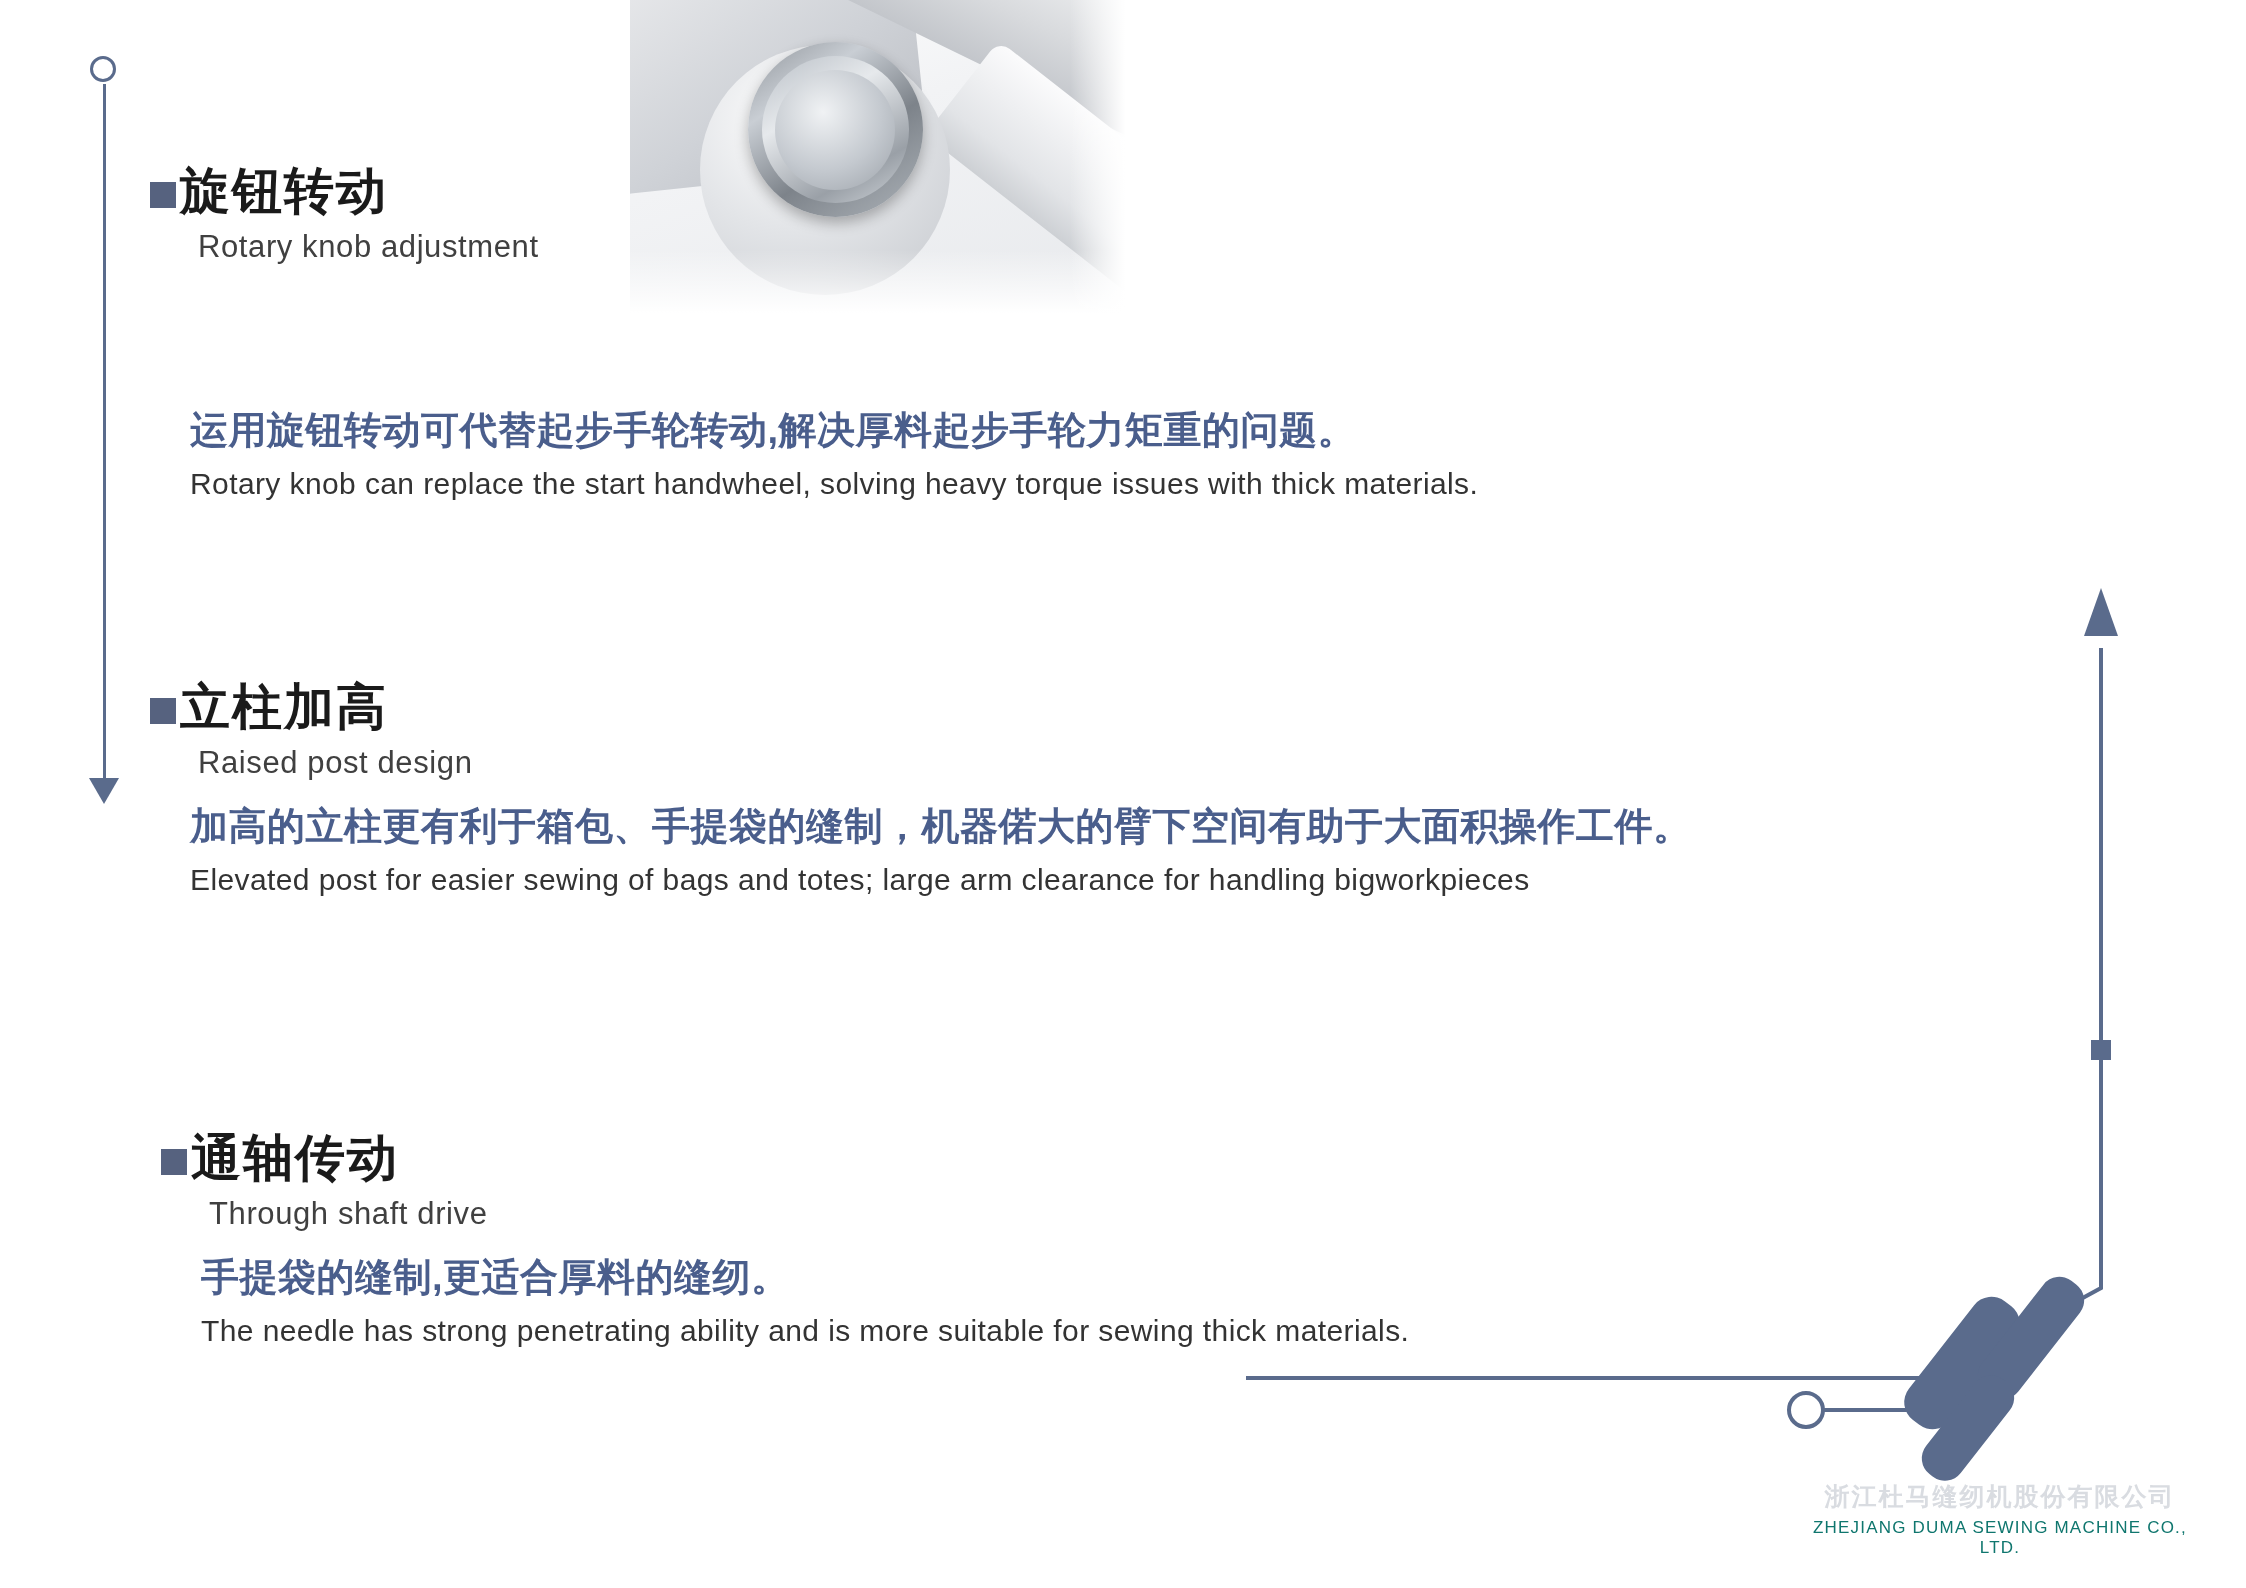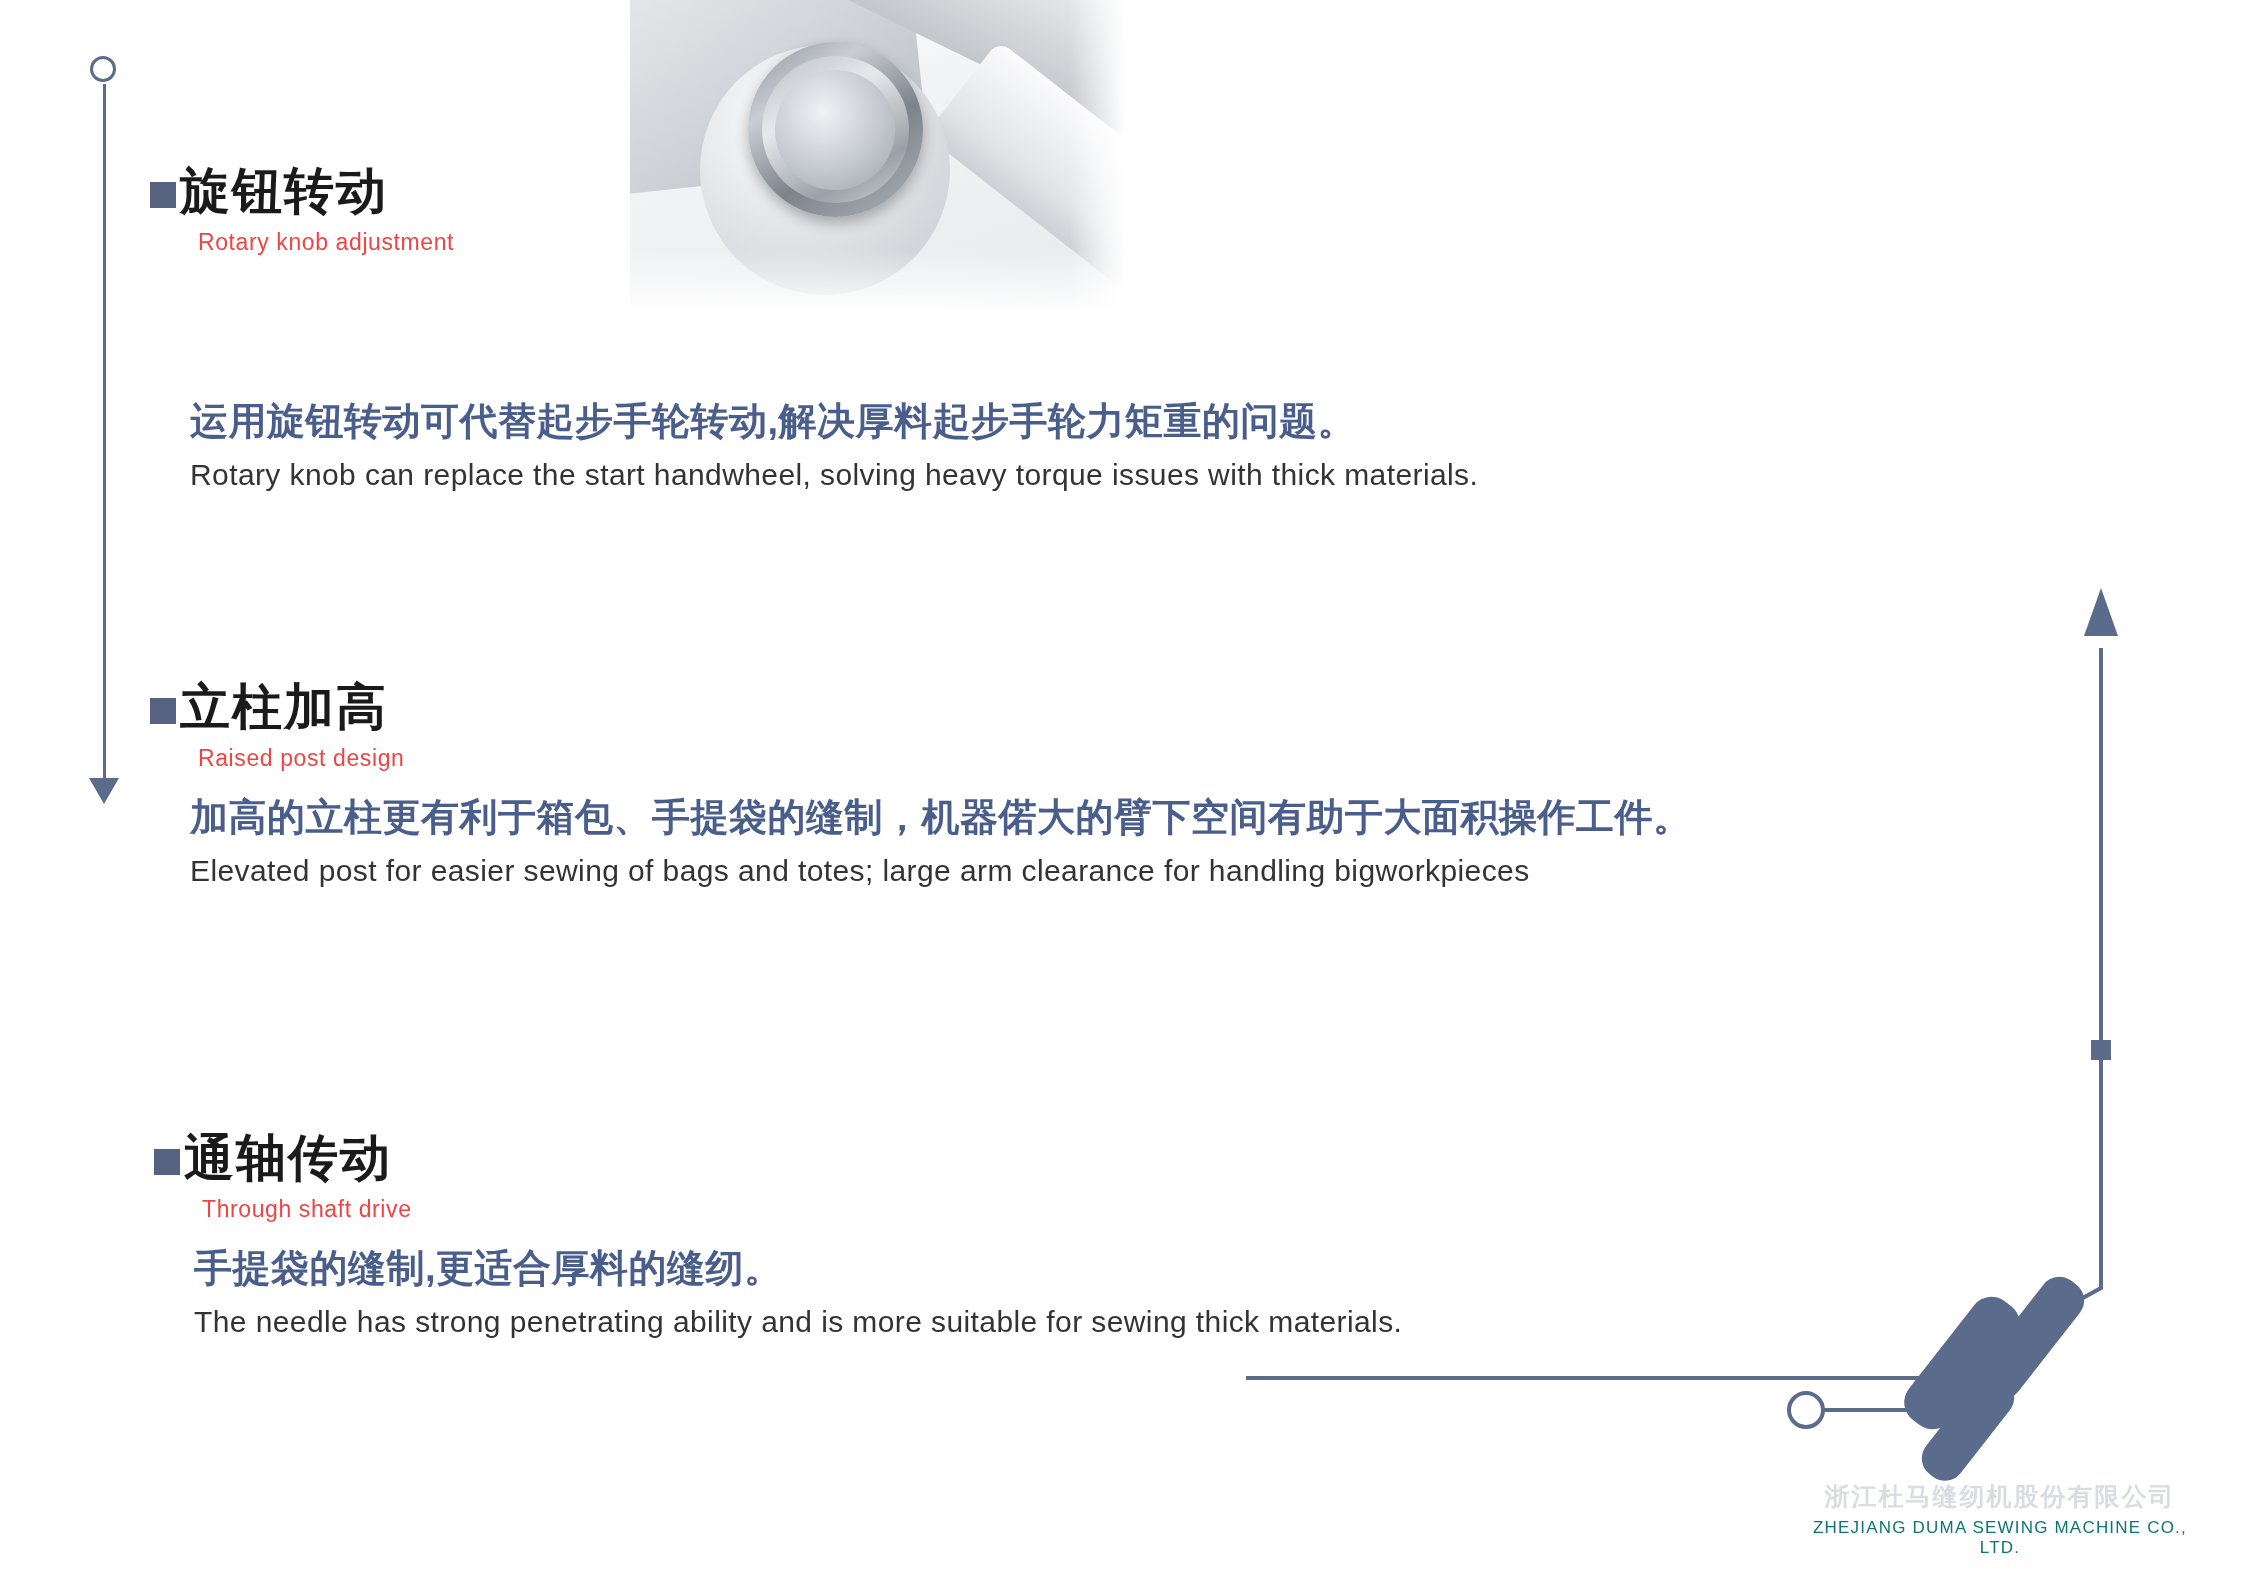--- a/index.html
+++ b/index.html
@@ -77,22 +77,22 @@
     margin-top: 6px;
   }
   .heading-cn {
     font-size: 50px;
     font-weight: bold;
     color: #1a1a1a;
     letter-spacing: 2px;
     line-height: 1.1;
   }
   .heading-en {
-    font-size: 23px;
-    color: #ef4444;
+    font-size: 31px;
+    color: #404040;
     margin: 10px 0 0 48px;
     letter-spacing: 0.6px;
   }
   .body-cn {
     font-size: 38px;
     color: #4a5e8c;
     font-weight: bold;
     line-height: 1.35;
     margin: 20px 0 0 40px;
     letter-spacing: 0.5px;
@@ -267,21 +267,21 @@
   <div class="block" style="top:644px; left:0; width:1800px;">
     <div class="heading-row">
       <div class="bullet-square"></div>
       <div class="heading-cn">立柱加高</div>
     </div>
     <div class="heading-en">Raised post design</div>
     <div class="body-cn">加高的立柱更有利于箱包、手提袋的缝制，机器偌大的臂下空间有助于大面积操作工件。</div>
     <div class="body-en">Elevated post for easier sewing of bags and totes; large arm clearance for handling bigworkpieces</div>
   </div>
 
-  <div class="block" style="top:1095px; left:4px; width:1800px;">
+  <div class="block" style="top:1095px; left:11px; width:1800px;">
     <div class="heading-row">
       <div class="bullet-square"></div>
       <div class="heading-cn">通轴传动</div>
     </div>
     <div class="heading-en">Through shaft drive</div>
     <div class="body-cn">手提袋的缝制,更适合厚料的缝纫。</div>
     <div class="body-en">The needle has strong penetrating ability and is more suitable for sewing thick materials.</div>
   </div>
 
 </div>

